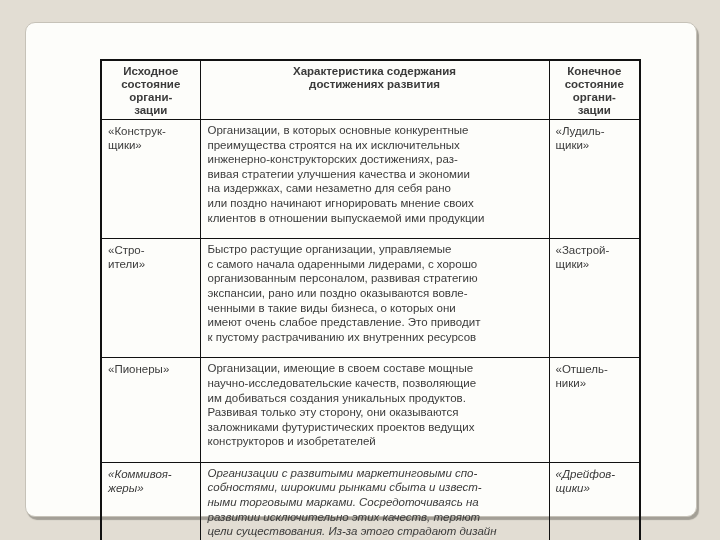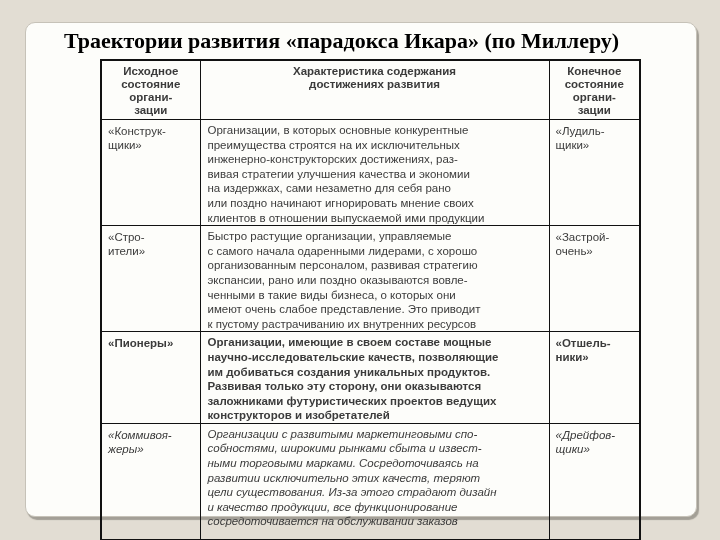--- a/index.html
+++ b/index.html
@@ -52,33 +52,32 @@
     padding: 4px 2px 2px 2px;
   }
   td.cell-initial, td.cell-final {
     font-size: 11.5px;
     line-height: 14px;
     padding: 4px 3px 0 6px;
   }
   td.cell-desc {
     font-size: 11.5px;
     line-height: 14.6px;
-    padding: 3px 4px 0 7px;
+    padding: 3px 4px 13px 7px;
   }
   tr.hdr      { height: 54px;  }
   tr.r0       { height: 105px; }
   tr.r1       { height: 103px; }
-  tr.r2       { height: 90px; font-weight: bold;  }
+  tr.r2       { height: 90px;  }
   tr.r3       { height: 117px; font-style: italic; }
 </style>
 </head>
 <body>
 
 <div class="slide">
-  <div class="slide-title">Траектории развития «парадокса Икара» (по Миллеру)</div>
 
   <table class="icarus">
     <colgroup>
       <col style="width:99px">
       <col style="width:349px">
       <col style="width:91px">
     </colgroup>
     <thead>
       <tr class="hdr">
         <th>Исходное
@@ -111,21 +110,21 @@
         <td class="cell-initial">«Стро-
 ители»</td>
         <td class="cell-desc">Быстро растущие организации, управляемые
 с самого начала одаренными лидерами, с хорошо
 организованным персоналом, развивая стратегию
 экспансии, рано или поздно оказываются вовле-
 ченными в такие виды бизнеса, о которых они
 имеют очень слабое представление. Это приводит
 к пустому растрачиванию их внутренних ресурсов</td>
         <td class="cell-final">«Застрой-
-очень»</td>
+щики»</td>
       </tr>
       <tr class="r2">
         <td class="cell-initial">«Пионеры»</td>
         <td class="cell-desc">Организации, имеющие в своем составе мощные
 научно-исследовательские качеств, позволяющие
 им добиваться создания уникальных продуктов.
 Развивая только эту сторону, они оказываются
 заложниками футуристических проектов ведущих
 конструкторов и изобретателей</td>
         <td class="cell-final">«Отшель-

